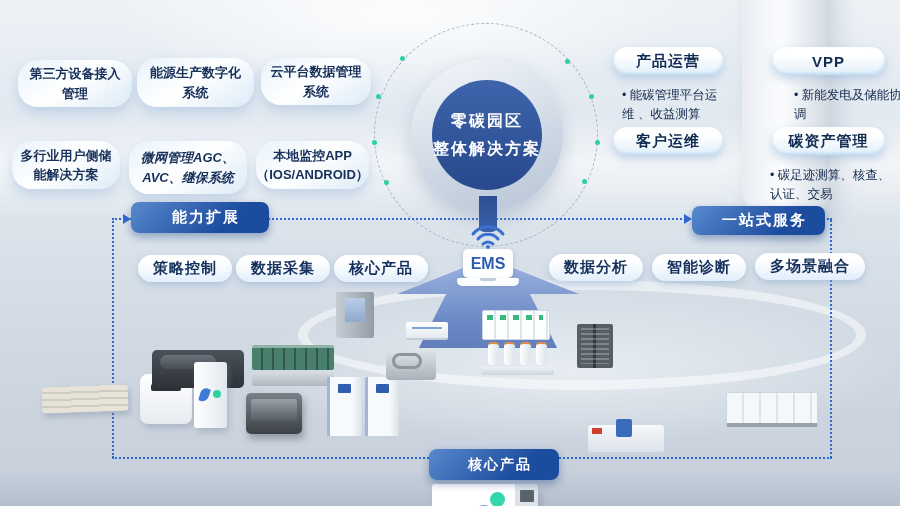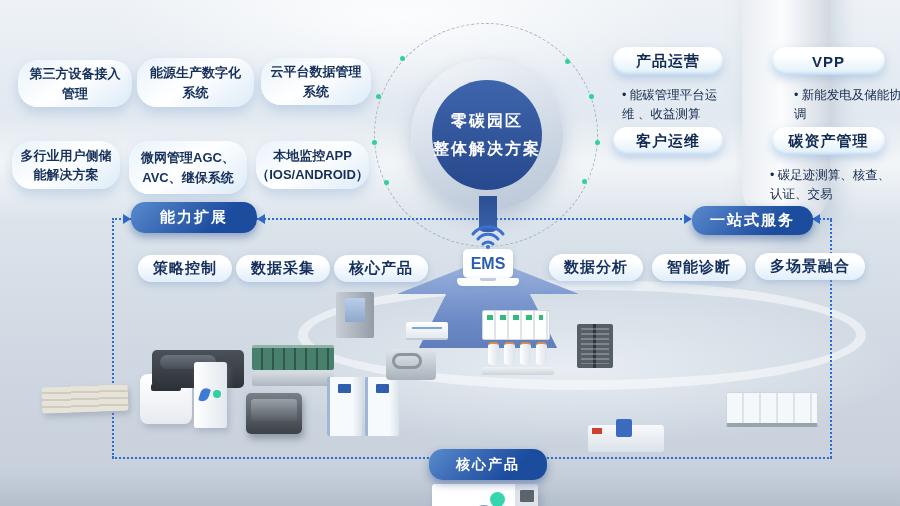--- a/index.html
+++ b/index.html
@@ -49,23 +49,23 @@
     background:linear-gradient(180deg,#9db3e0,#6585c4 70%,#5a79b8);
     clip-path:polygon(50% 0%,100% 40%,73% 40%,88% 100%,12% 100%,27% 40%,0% 40%);}
   
   .mod{position:absolute;display:flex;align-items:center;justify-content:center;text-align:center;
     color:#17305a;font-weight:bold;font-size:13px;line-height:1.5;border-radius:20px;padding:4px 8px;
     box-sizing:border-box;background:linear-gradient(145deg,#e9f3fb,#ffffff 48%,#dcebf7);
     box-shadow:0 6px 12px rgba(150,180,215,.45);z-index:4;}
   .cap{position:absolute;padding:4px 15px;border-radius:15px;letter-spacing:1px;
     background:linear-gradient(180deg,#ffffff 25%,#e1eefb);box-shadow:0 3px 7px rgba(140,170,205,.5);
     color:#15305c;font-size:15px;font-weight:bold;z-index:4;}
-  .banner{position:absolute;color:#fff;font-weight:bold;font-size:15px;letter-spacing:2px;border-radius:14px;
+  .banner{position:absolute;color:#fff;font-weight:bold;font-size:15px;letter-spacing:2px;border-radius:8px;
     background:linear-gradient(135deg,#5989cc,#1c4c9e 70%);box-shadow:0 4px 9px rgba(25,65,135,.4);
-    display:flex;align-items:center;justify-content:center;z-index:5;}
+    display:flex;align-items:center;justify-content:center;z-index:5;padding-left:12px;}
   .spill{position:absolute;display:flex;align-items:center;justify-content:center;color:#112b52;font-weight:bold;
     font-size:15px;border-radius:19px;letter-spacing:1px;background:linear-gradient(180deg,#ffffff 30%,#e1effa);
     box-shadow:0 4px 8px rgba(150,180,215,.5),inset 0 -2px 3px rgba(170,205,235,.6);z-index:4;}
   .sdesc{position:absolute;color:#13294d;font-size:12.5px;line-height:1.55;z-index:4;font-weight:500;}
   
   .prod{position:absolute;z-index:3;}
   .p-rack{left:42px;top:386px;width:86px;height:26px;border-radius:3px;transform:rotate(-2deg);
     background:repeating-linear-gradient(180deg,#e7e3d8 0 5px,#cfccc0 5px 7px);box-shadow:2px 4px 6px rgba(120,130,150,.4);}
   .p-inverter{left:140px;top:374px;width:52px;height:50px;border-radius:8px;
     background:linear-gradient(180deg,#ffffff,#e7ebf0);box-shadow:2px 4px 6px rgba(120,130,150,.35);}
@@ -178,21 +178,21 @@
   <div class="big-arrow"></div>
   <div class="ems-box">EMS</div>
   <div class="ems-base">
     <div class="notch"></div>
   </div>
 
   <div class="mod" style="left:18px;top:60px;width:114px;height:47px;">第三方设备接入管理</div>
   <div class="mod" style="left:137px;top:58px;width:117px;height:49px;">能源生产数字化系统</div>
   <div class="mod" style="left:261px;top:58px;width:110px;height:47px;">云平台数据管理系统</div>
   <div class="mod" style="left:12px;top:141px;width:108px;height:48px;">多行业用户侧储能解决方案</div>
-  <div class="mod" style="left:129px;top:141px;width:118px;height:53px;">微网管理AGC、AVC、继保系统</div>
+  <div class="mod" style="left:129px;top:141px;width:118px;height:53px;font-style:italic;">微网管理AGC、AVC、继保系统</div>
   <div class="mod" style="left:256px;top:141px;width:113px;height:48px;">本地监控APP（IOS/ANDROID）</div>
 
   <div class="spill" style="left:613px;top:47px;width:110px;height:28px;">产品运营</div>
   <div class="spill" style="left:772px;top:47px;width:113px;height:28px;">VPP</div>
   <div class="sdesc" style="left:622px;top:86px;width:105px;">• 能碳管理平台运维 、收益测算</div>
   <div class="sdesc" style="left:776px;top:86px;width:118px;margin-left:18px;">• 新能发电及储能协调</div>
   <div class="spill" style="left:613px;top:127px;width:110px;height:28px;">客户运维</div>
   <div class="spill" style="left:772px;top:127px;width:113px;height:28px;">碳资产管理</div>
   <div class="sdesc" style="left:770px;top:166px;width:126px;">• 碳足迹测算、核查、认证、交易</div>
 

